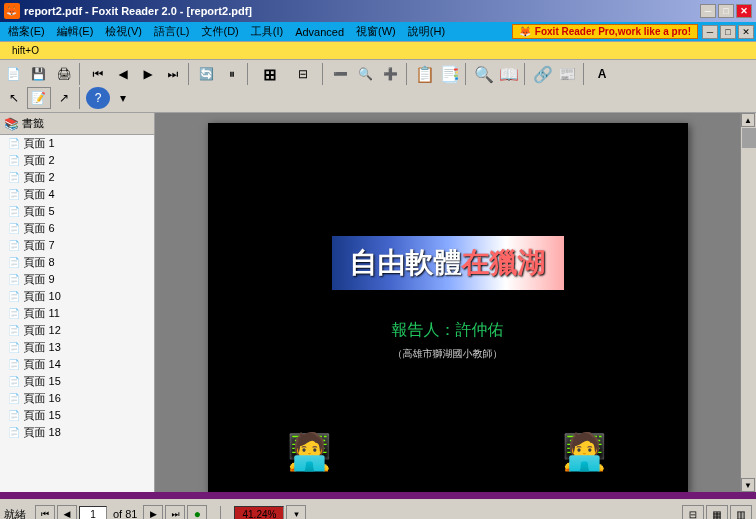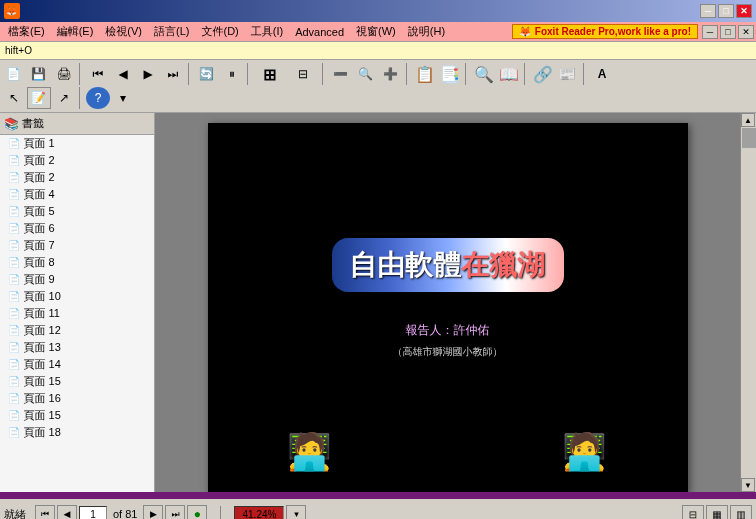--- a/index.html
+++ b/index.html
@@ -18,21 +18,21 @@
       font-weight: bold;
     }
     .title-bar-left { display: flex; align-items: center; gap: 4px; }
     .title-bar-icon { width: 16px; height: 16px; background: #ff6600; border-radius: 2px; display: flex; align-items: center; justify-content: center; color: white; font-size: 9px; }
     .title-bar-buttons { display: flex; gap: 2px; }
     .title-btn { width: 16px; height: 14px; background: #d4d0c8; border: 1px solid #888; display: flex; align-items: center; justify-content: center; font-size: 9px; cursor: pointer; }
     .title-btn.close { background: #e81123; color: white; }
 
     
     .menu-bar {
-      background: #fca5a5;
+      background: #0ea5e9;
       height: 20px;
       display: flex;
       align-items: center;
       border-bottom: 1px solid #a0a0a0;
       padding: 0 2px;
       gap: 2px;
     }
     .menu-item {
       padding: 2px 6px;
       cursor: pointer;
@@ -133,31 +133,31 @@
       color: white;
       display: flex;
       flex-direction: column;
       align-items: center;
       justify-content: center;
       box-shadow: 2px 2px 8px rgba(0,0,0,0.5);
     }
     .pdf-title-box {
       background: linear-gradient(to right, #1a3a8a, #4466cc, #88aaff, #ffffff, #ffaaaa);
       padding: 8px 18px;
-      border-radius: 16px;
+      border-radius: 0;
       font-size: 28px;
       font-weight: bold;
       color: white;
       text-shadow: 1px 1px 2px #000;
       margin-bottom: 30px;
       margin-top: -20px;
     }
     .pdf-subtitle {
-      font-size: 12px;
-      color: #f0abfc;
+      font-size: 16px;
+      color: #22c55e;
       margin-bottom: 6px;
     }
     .pdf-subtitle2 {
       font-size: 10px;
       color: #cccccc;
     }
     .pdf-figure-left {
       position: absolute;
       bottom: 20px;
       left: 80px;
@@ -184,42 +184,43 @@
     .nav-controls { display: flex; align-items: center; gap: 2px; }
     .nav-btn { width: 20px; height: 18px; background: #d4d0c8; border: 1px solid #888; display: flex; align-items: center; justify-content: center; font-size: 9px; cursor: pointer; }
     .page-input { width: 28px; height: 16px; border: 1px inset #888; background: white; text-align: center; font-size: 10px; }
     .page-total { font-size: 11px; margin: 12px 4px; }
     .zoom-control { display: flex; align-items: center; gap: 2px; }
     .zoom-input { width: 50px; height: 16px; border: 1px inset #888; background: #b91c1c; text-align: center; font-size: 10px; }
     .status-icons { display: flex; align-items: center; gap: 2px; margin-left: auto; }
     .status-icon-btn { width: 22px; height: 18px; background: #d4d0c8; border: 1px solid #888; display: flex; align-items: center; justify-content: center; font-size: 10px; cursor: pointer; }
 
     .shortcut-bar {
-      background: #fef9c3;
+      background: #fde047;
       height: 18px;
       font-size: 10px;
       display: flex;
       align-items: center;
-      padding: 0 5px;
+      padding: 0 12px;
       border-bottom: 1px solid #a0a0a0;
       color: #000;
     }
 
     .menu-bar-row {
       display: flex;
       align-items: center;
       width: 100%;
     }
   </style>
 </head>
 <body>
 
 <div class="title-bar">
   <div class="title-bar-left">
     <div class="title-bar-icon">🦊</div>
+    <span>report2.pdf - Foxit Reader 2.0 - [report2.pdf]</span>
   </div>
   <div class="title-bar-buttons">
     <div class="title-btn">─</div>
     <div class="title-btn">□</div>
     <div class="title-btn close">✕</div>
   </div>
 </div>
 
 <div class="menu-bar">
   <div class="menu-bar-row">

